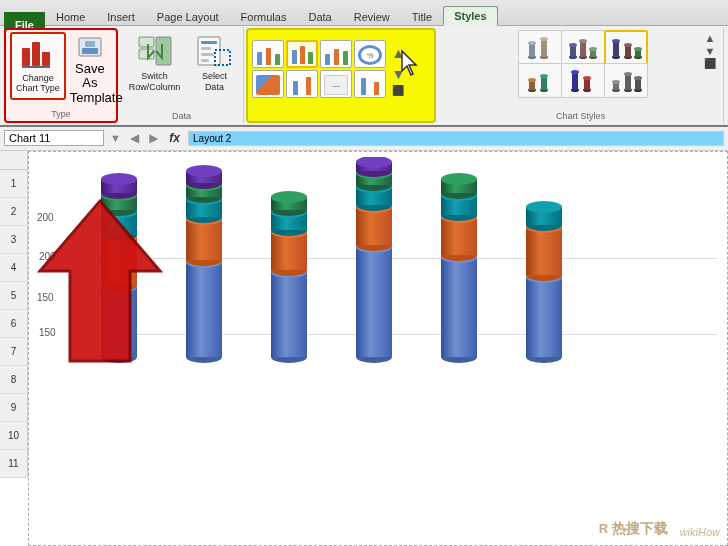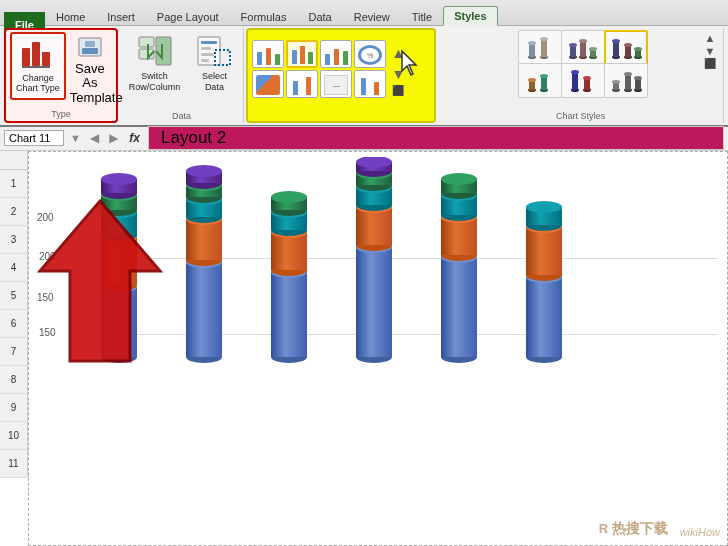--- a/index.html
+++ b/index.html
@@ -21,23 +21,23 @@
 
     
     .chart-layouts-group { background: #f8f800; border: 2px solid #c8c800; border-radius: 4px; padding: 2px 4px; }
     .chart-layouts-group .ribbon-group-label { color: #666; }
 
     
     .type-group-active { border: 2px solid #cc0000; background: #fff0f0; border-radius: 4px; }
 
     
     .formula-bar { display: flex; align-items: center; background: #f0f0f0; border-bottom: 1px solid #ccc; padding: 2px 4px; height: 24px; gap: 4px; }
-    .name-box { border: 1px solid #aaa; padding: 1px 4px; font-size: 11px; width: 60px; background: #fff; }
+    .name-box { border: 1px solid #aaa; padding: 1px 4px; font-size: 11px; width: 100px; background: #fff; }
     .formula-fx { font-size: 12px; color: #333; padding: 0 4px; font-style: italic; font-weight: bold; }
-    .formula-input { border: 1px solid transparent; flex: 1; padding: 1px 12px; font-size: 17px; background: #be185d; border: 1px solid #ccc; }
+    .formula-input { border: 1px solid transparent; flex: 1; padding: 1px 4px; font-size: 10px; background: #7dd3fc; border: 1px solid #ccc; }
     .col-headers { display: flex; background: #f0f0f0; border-bottom: 1px solid #ccc; }
     .row-num-header { width: 28px; min-width: 28px; border-right: 1px solid #ccc; height: 18px; background: #f0f0f0; }
     .col-header { border-right: 1px solid #ccc; text-align: center; font-size: 11px; height: 18px; line-height: 18px; color: #333; background: #f0f0f0; }
 
     .sheet-rows { display: flex; flex-direction: column; }
     .sheet-row { display: flex; border-bottom: 1px solid #ddd; height: 28px; }
     .row-num { width: 28px; min-width: 28px; border-right: 1px solid #ccc; text-align: center; font-size: 10px; line-height: 28px; background: #f0f0f0; color: #333; }
     .cell { border-right: 1px solid #ddd; height: 28px; min-width: 60px; position: relative; }
     .chart-title { text-align: center; font-size: 15px; font-weight: bold; color: #333; margin-bottom: 10px; }
     .layout-thumb { width: 32px; height: 28px; border: 1px solid #aaa; background: #fff; display: flex; align-items: flex-end; justify-content: space-around; padding: 2px; cursor: pointer; border-radius: 2px; }

